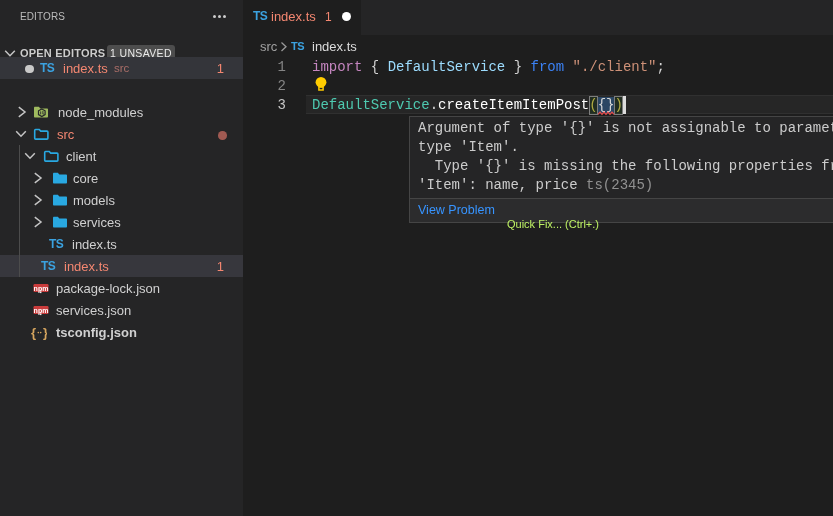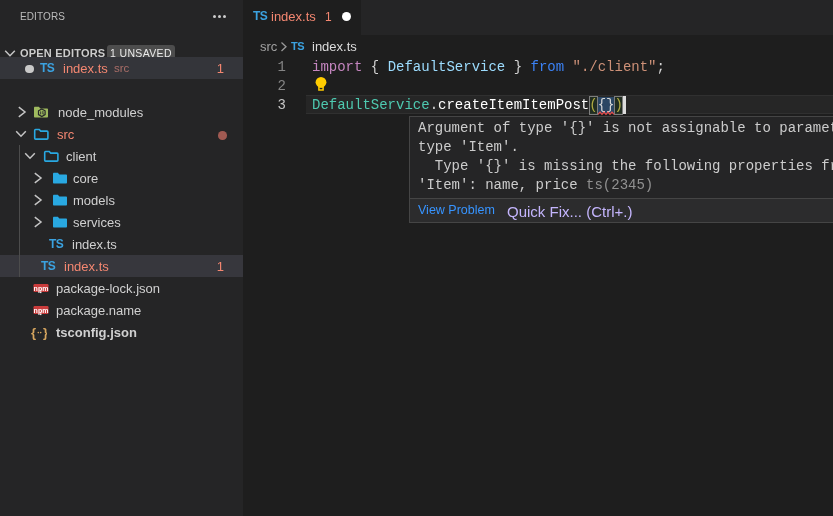--- a/index.html
+++ b/index.html
@@ -125,21 +125,21 @@
     </svg>
     <div class="rtxt" style="left:56px;">package-lock.json</div>
   </div>
 
   <div class="row" style="top:299px;">
     <svg class="ficon" style="left:33px;" width="16" height="16">
       <rect x="0.5" y="4" width="15" height="8" rx="1.2" fill="#ca3c3c"></rect>
       <text x="8" y="10.6" text-anchor="middle" font-size="7" font-weight="bold" fill="#ffffff" font-family="Liberation Sans, sans-serif">npm</text>
       <rect x="7.1" y="11.4" width="1.3" height="1.7" fill="#ffffff"></rect>
     </svg>
-    <div class="rtxt" style="left:56px;">package.name</div>
+    <div class="rtxt" style="left:56px;">services.json</div>
   </div>
 
   <div class="row" style="top:321px;">
     <svg class="ficon" style="left:31px;" width="18" height="16">
       <text x="0" y="12.5" font-size="13" font-weight="bold" fill="#d7a65f" font-family="Liberation Sans, sans-serif">{</text>
       <circle cx="7.3" cy="8.6" r="0.8" fill="#d7a65f"></circle>
       <circle cx="9.7" cy="8.6" r="0.8" fill="#d7a65f"></circle>
       <text x="12" y="12.5" font-size="13" font-weight="bold" fill="#d7a65f" font-family="Liberation Sans, sans-serif">}</text>
     </svg>
     <div class="rtxt" style="left:56px;font-weight:bold;">tsconfig.json</div>
@@ -186,17 +186,17 @@
 
   <div class="abs" style="left:623px; top:95.5px; width:3px; height:18px; background:#dcdcdc;"></div>
 
   <div class="abs" style="left:409px; top:116px; width:507px; height:107px; background:#252526; border:1px solid #454545;">
     <div class="abs mono" style="left:8px; top:2px; font-size:14px; line-height:19px; white-space:pre; color:#cccccc;">Argument of type '{}' is not assignable to parameter of
 type 'Item'.
   Type '{}' is missing the following properties from type
 'Item': name, price <span style="color:#919191">ts(2345)</span></div>
     <div class="abs" style="left:0; top:81px; width:505px; height:24px; background:#2c2c2d; border-top:1px solid #454545;">
       <div class="abs" style="left:8px; top:4px; font-size:12.5px; color:#3794ff;">View Problem</div>
-      <div class="abs" style="left:97px; top:4px; font-size:15px; color:#c4b5fd;">Quick Fix... (Ctrl+.)</div>
+      <div class="abs" style="left:97px; top:19px; font-size:11px; color:#bef264;">Quick Fix... (Ctrl+.)</div>
     </div>
   </div>
 
 </div>
 
 </body></html>

